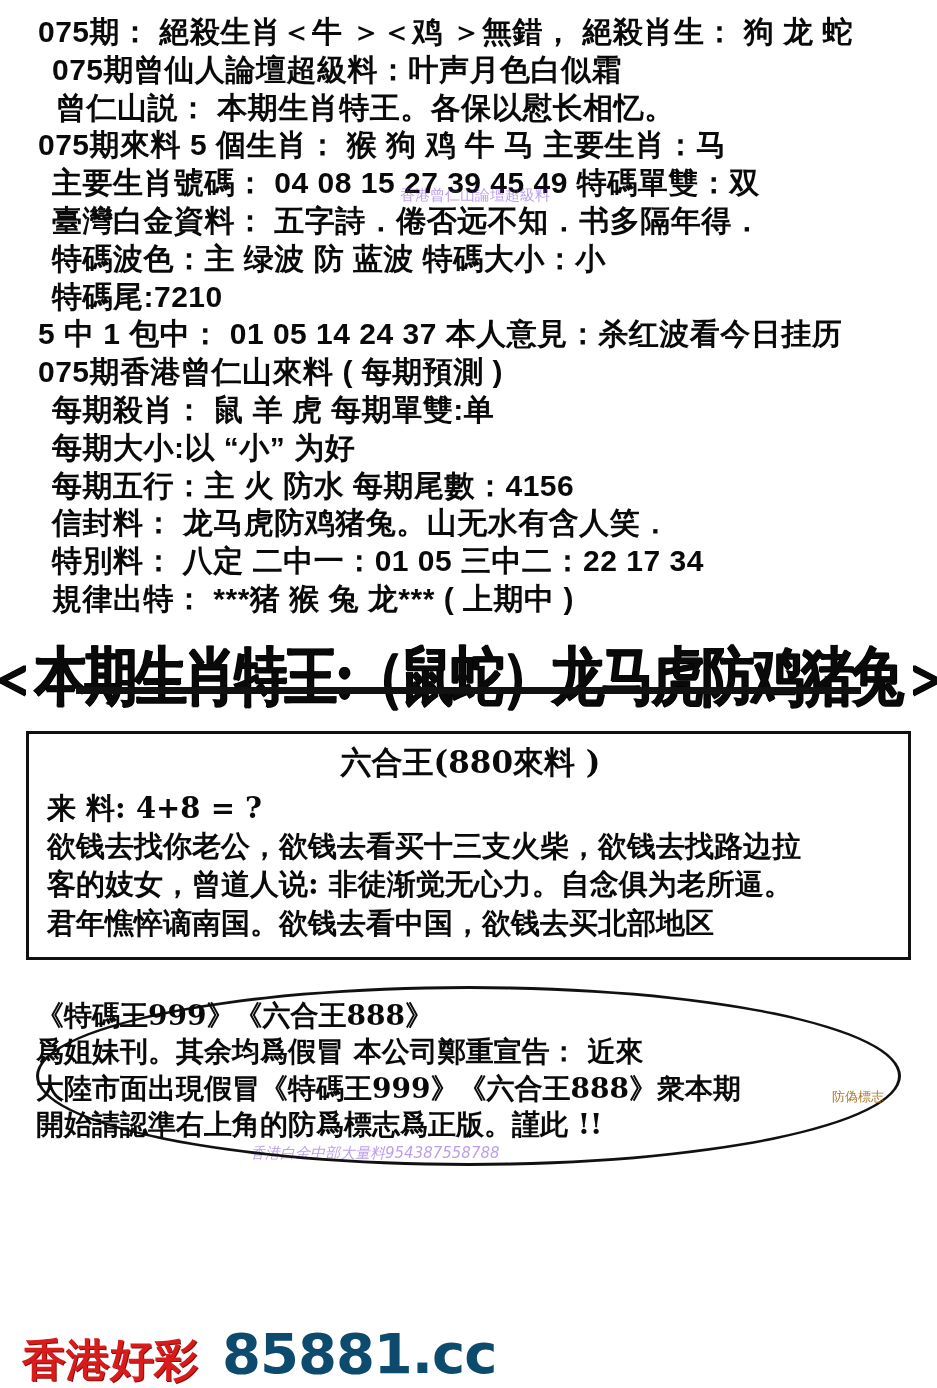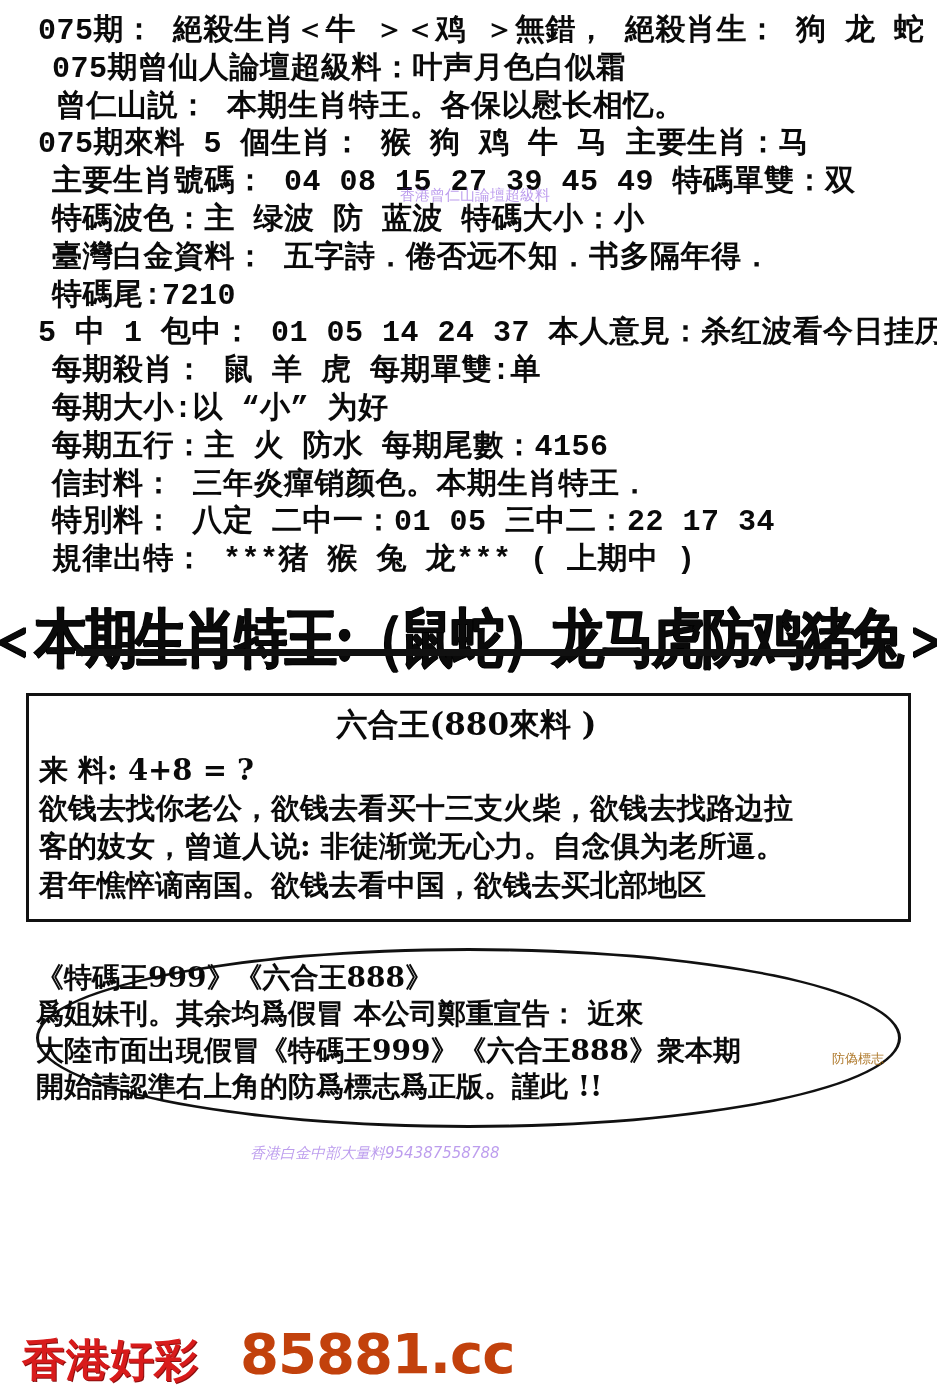--- a/index.html
+++ b/index.html
@@ -28,21 +28,21 @@
     margin-top: 6px;
   }
   .line {
     display: block;
     white-space: nowrap;
     line-height: 1.06;
     margin-bottom: 6px;
     font-size: 30px;
     letter-spacing: 0.5px;
     font-weight: 700;
-    font-family: Liberation Mono, monospace;
+    font-family: Liberation Sans, sans-serif;
   }
   .line.ind1 { padding-left: 20px; }
   .line.ind2 { padding-left: 34px; }
   .line.ind0 { padding-left: 38px; }
 
   
   .ghost {
     position: absolute;
     color: #6d28d9;
     opacity: 0.45;
@@ -79,21 +79,21 @@
     right: 58px;
     top: 56px;
     height: 7px;
     background: #111;
   }
 
   
   .box {
     border: 3px solid #111;
     margin: 8px 8px 0 8px;
-    padding: 8px 14px 14px 10px;
+    padding: 8px 14px 14px 18px;
   }
   .box-title {
     text-align: center;
     font-size: 31px;
     font-weight: 700;
     margin-bottom: 6px;
     white-space: nowrap;
   }
   .box-line {
     font-size: 29px;
@@ -160,50 +160,50 @@
   .brand-cn {
     color: #d81b1b;
     font-size: 44px;
     font-weight: 900;
     letter-spacing: 0px;
     font-family: "DejaVu Sans", "Liberation Sans", sans-serif;
     line-height: 1;
     text-shadow: 1px 1px 0 #8a0f0f;
   }
   .brand-url {
-    color: #c2410c;
+    color: #0c4a6e;
     font-size: 56px;
     font-weight: 900;
     font-family: "DejaVu Sans", "Liberation Sans", sans-serif;
     line-height: 1;
-    margin-left: 18px;
     letter-spacing: -1px;
   }
 </style>
 </head>
 <body>
 
 <div class="page">
 
   <div class="ghost ghost1">香港曾仁山論壇超級料</div>
 
   <div class="lines">
     <span class="line ind1">075期：  絕殺生肖＜牛 ＞＜鸡 ＞無錯，  絕殺肖生：  狗   龙   蛇</span>
     <span class="line ind2">075期曾仙人論壇超級料：叶声月色白似霜</span>
     <span class="line ind0">曾仁山説：  本期生肖特王。各保以慰长相忆。</span>
     <span class="line ind1">075期來料 5 個生肖：   猴  狗  鸡  牛  马     主要生肖：马</span>
     <span class="line ind2">主要生肖號碼：  04 08 15 27 39 45 49   特碼單雙：双</span>
+    <span class="line ind2">臺灣白金資料：  五字詩．倦否远不知．书多隔年得．</span>
     <span class="line ind2">特碼波色：主  绿波  防  蓝波 特碼大小：小</span>
-    <span class="line ind2">臺灣白金資料：  五字詩．倦否远不知．书多隔年得．</span>
     <span class="line ind2">特碼尾:7210</span>
     <span class="line ind1">5 中 1 包中：  01 05 14 24 37  本人意見：杀红波看今日挂历</span>
+    <span class="line ind1">075期香港曾仁山來料 ( 每期預測 )</span>
     <span class="line ind2">每期殺肖：  鼠  羊   虎 每期單雙:单</span>
     <span class="line ind2">每期大小:以 “小” 为好</span>
     <span class="line ind2">每期五行：主 火   防水   每期尾數：4156</span>
-    <span class="line ind2">信封料：   三年炎癉销颜色。本期生肖特王．</span>
+    <span class="line ind2">信封料：   龙马虎防鸡猪兔。山无水有含人笑．</span>
     <span class="line ind2">特別料：   八定     二中一：01    05     三中二：22   17   34</span>
     <span class="line ind2">規律出特：  ***猪   猴   兔   龙***  ( 上期中 )</span>
   </div>
 
   <div class="banner">
     <div class="banner-text">
       <span class="angle">＜＜</span><span>本期生肖特王:（鼠蛇）龙马虎防鸡猪兔</span><span class="angle">＞＞</span>
     </div>
     <div class="banner-strike"></div>
   </div>

